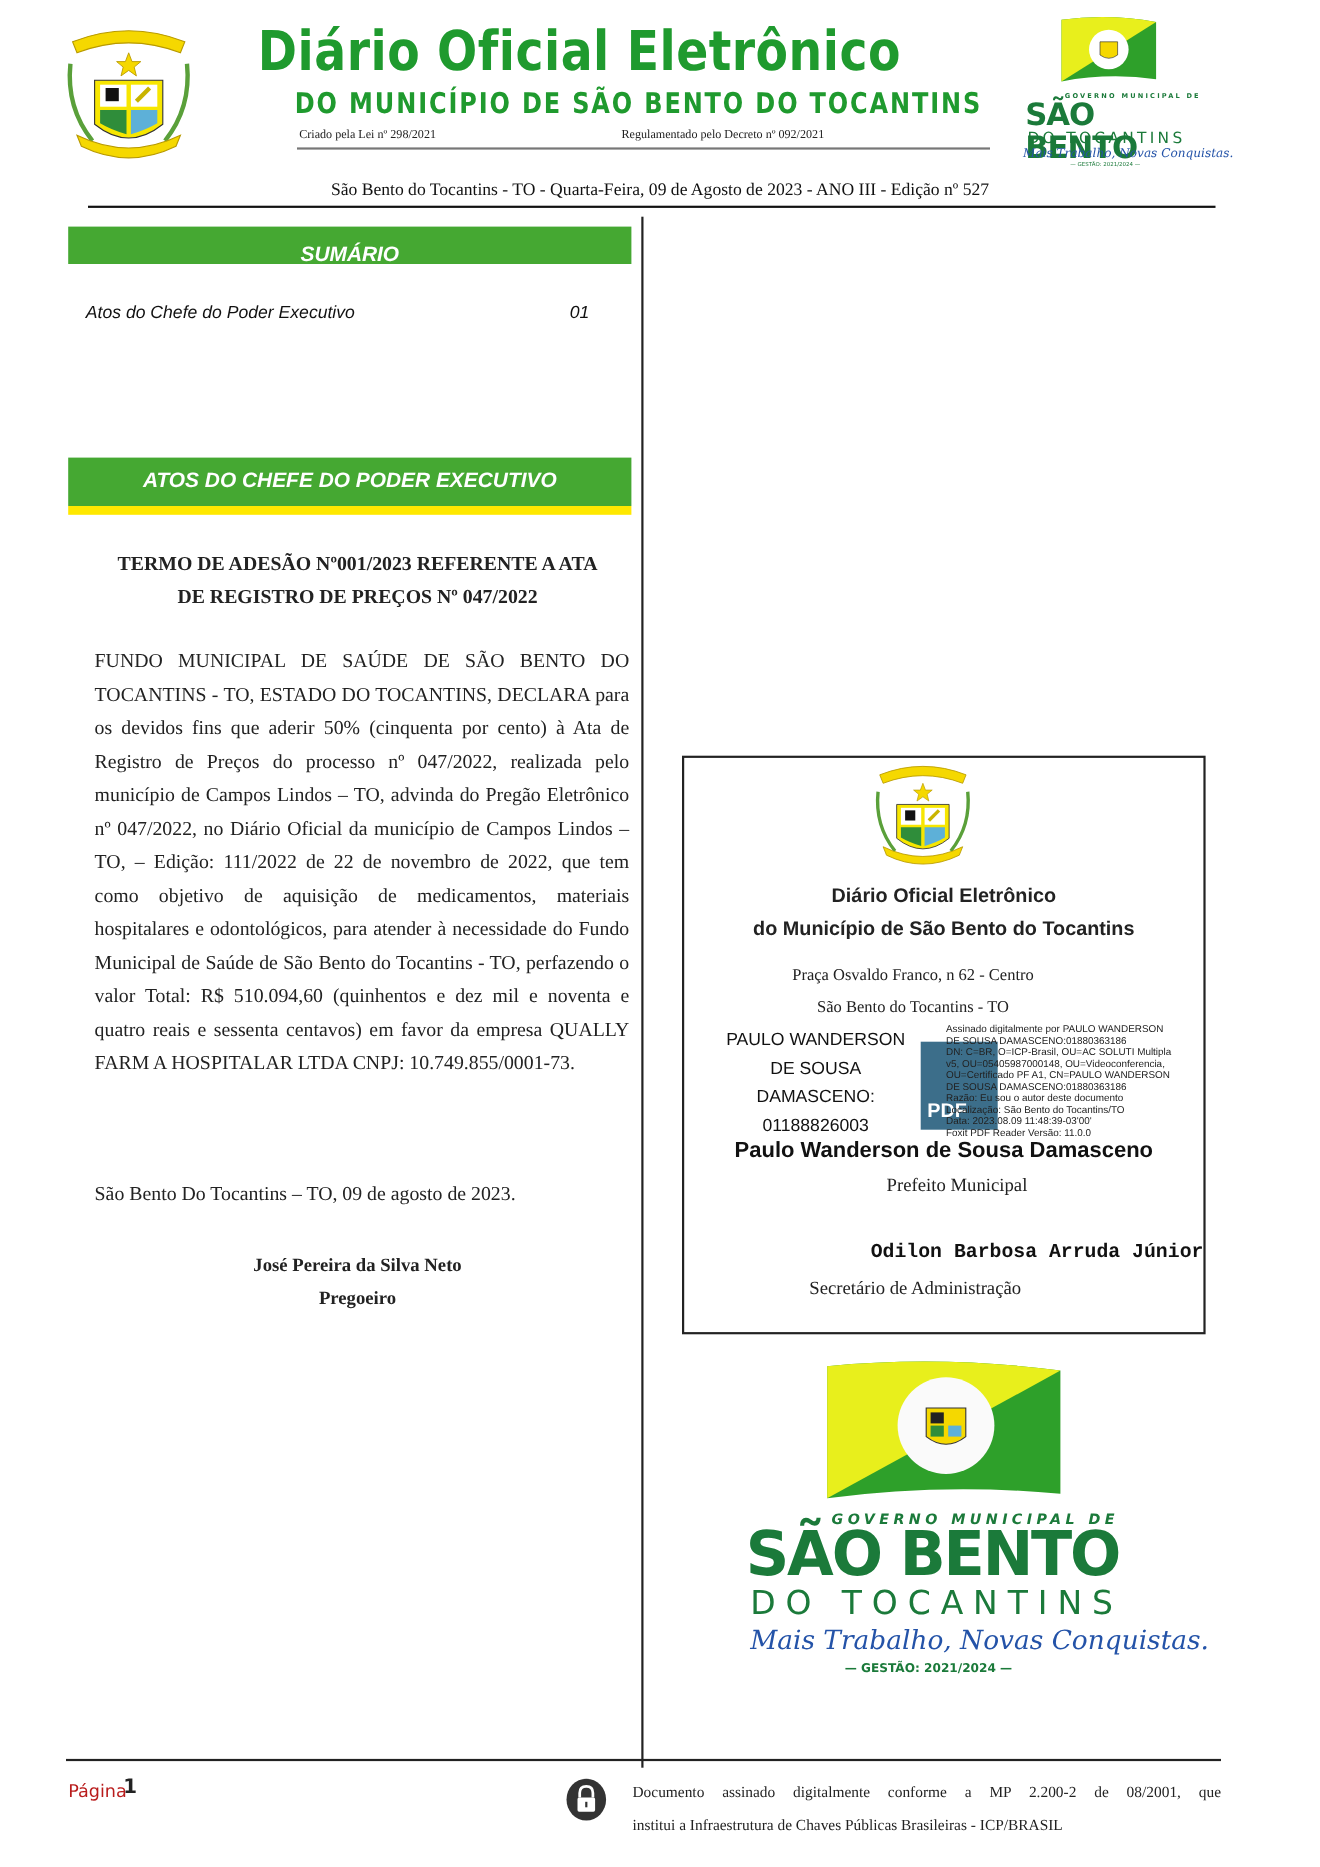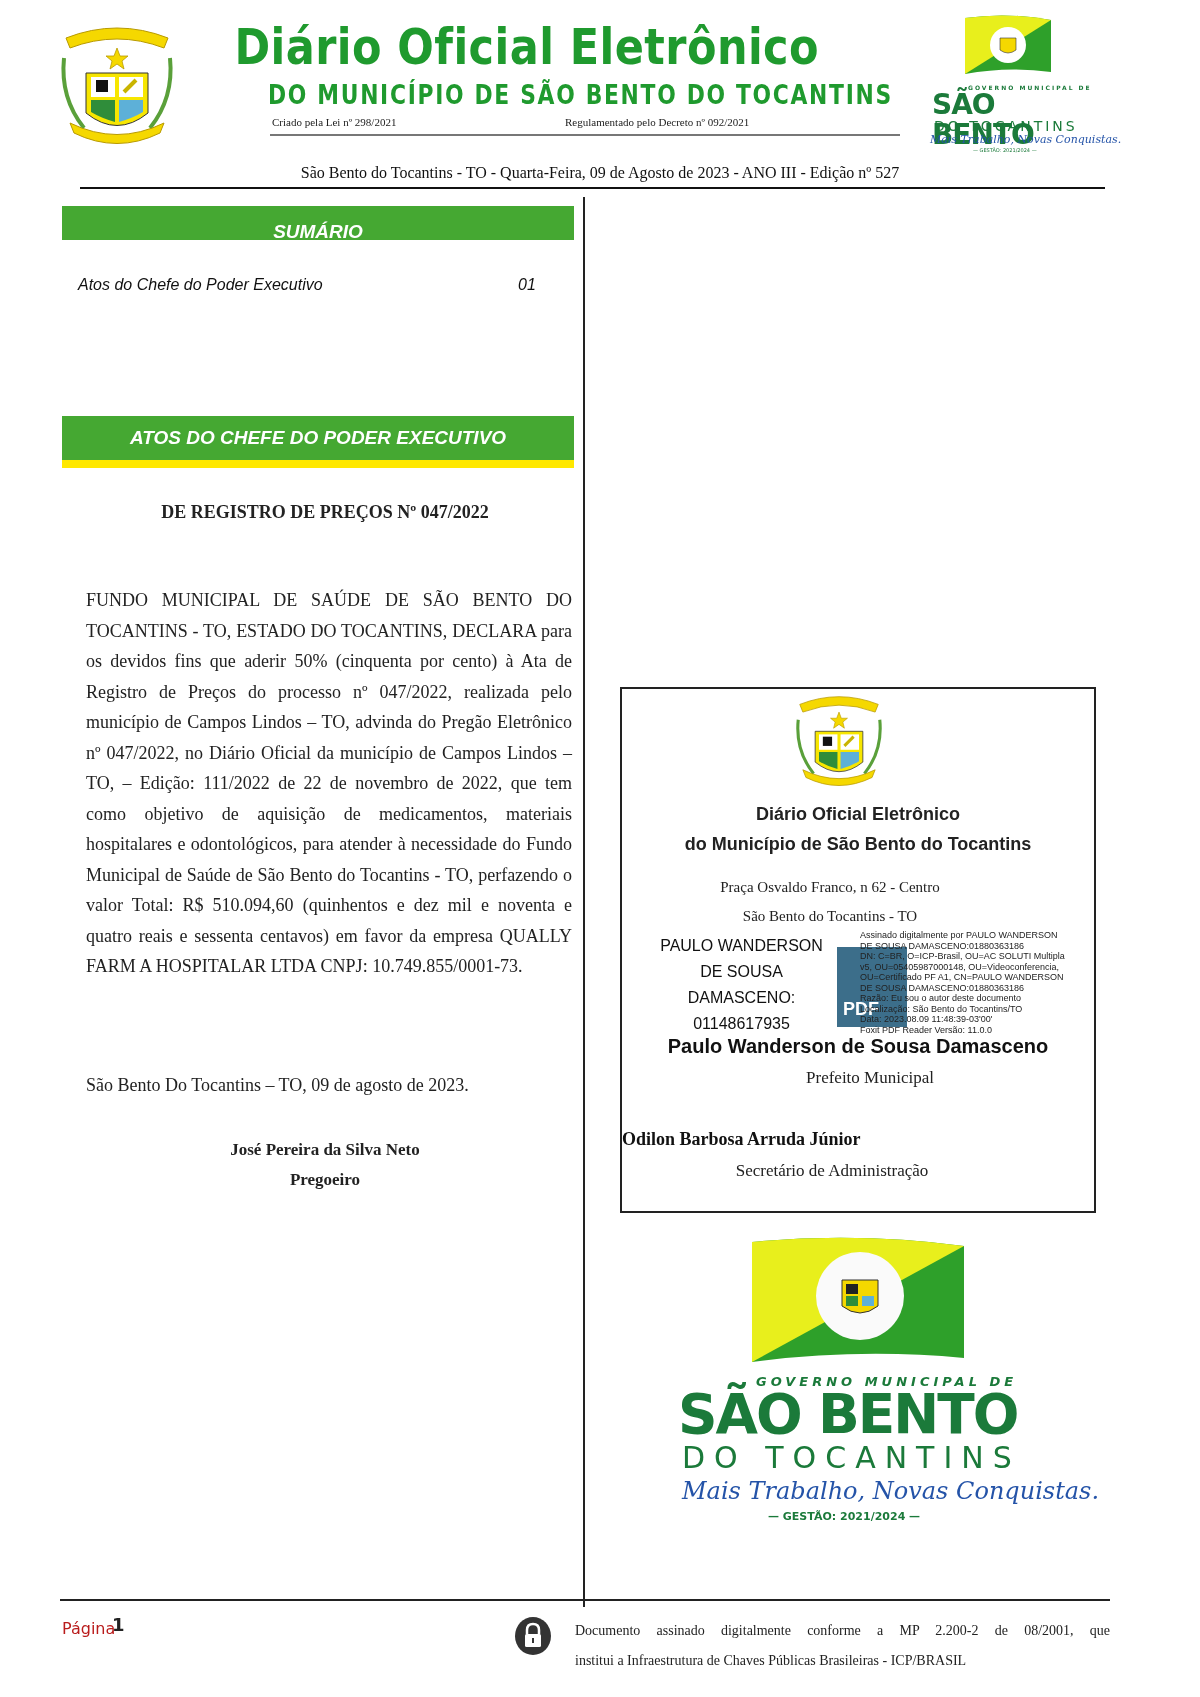--- a/index.html
+++ b/index.html
@@ -73,21 +73,21 @@
   .sig-addr { position: absolute; left: 0; width: 416px; text-align: center; font-size: 15px; color: #222; }
   .sig-addr1 { top: 190px; }
   .sig-addr2 { top: 219px; }
 
   .dsig-name { position: absolute; left: 2px; top: 244px; width: 235px; text-align: center; font-family: "Liberation Sans", sans-serif; font-size: 16px; line-height: 26px; color: #111; }
   .dsig-stamp { position: absolute; left: 215px; top: 258px; width: 70px; height: 80px; background: #0c4a6e; opacity: 0.8; }
   .dsig-stamp-letters { position: absolute; left: 6px; top: 52px; font-family: "Liberation Sans", sans-serif; font-weight: bold; font-size: 18px; color: #fff; }
   .dsig-details { position: absolute; left: 238px; top: 241px; width: 236px; font-family: "Liberation Sans", sans-serif; font-size: 9px; line-height: 10.5px; color: #222; }
   .sig-mayor-name { position: absolute; left: 0; top: 346px; width: 472px; text-align: center; font-family: "Liberation Sans", sans-serif; font-weight: bold; font-size: 20px; color: #111; }
   .sig-mayor-role { position: absolute; left: 0; top: 379px; width: 472px; text-align: center; font-size: 17px; color: #222; margin-left: 12px; }
-  .sig-sec-name { position: absolute; left: 0; top: 440px; width: 472px; text-align: left; font-family: Liberation Serif, serif; font-weight: bold; font-size: 18px; color: #111; }
+  .sig-sec-name { position: absolute; left: 0; top: 440px; width: 472px; text-align: right; font-family: Liberation Mono, monospace; font-weight: bold; font-size: 18px; color: #111; }
   .sig-sec-role { position: absolute; left: 0; top: 472px; width: 420px; text-align: center; font-size: 17px; color: #222; }
 
   
   .gov-logo-big { position: absolute; left: 668px; top: 1232px; width: 400px; height: 320px; }
   .gov-flag-big { position: absolute; left: 80px; top: 4px; width: 220px; height: 128px; }
   .gov-big-line1 { position: absolute; left: 88px; top: 142px; font-family: "DejaVu Sans", sans-serif; font-style: italic; font-weight: bold; font-size: 13px; letter-spacing: 4px; color: #1b7a3a; }
   .gov-big-line2 { position: absolute; left: 10px; top: 152px; font-family: "DejaVu Sans", sans-serif; font-weight: bold; font-size: 56px; letter-spacing: -2px; color: #1b7a3a; line-height: 60px; transform: scaleX(0.98); transform-origin: left top; }
   .gov-big-line3 { position: absolute; left: 14px; top: 210px; font-family: "DejaVu Sans", sans-serif; font-size: 30px; letter-spacing: 9px; color: #1b7a3a; line-height: 32px; }
   .gov-big-line4 { position: absolute; left: 14px; top: 244px; font-family: "DejaVu Serif", serif; font-style: italic; font-size: 24px; color: #2453a8; white-space: nowrap; line-height: 30px; }
   .gov-big-line5 { position: absolute; left: 100px; top: 278px; font-family: "DejaVu Sans", sans-serif; font-weight: bold; font-size: 11px; color: #1b7a3a; }
@@ -151,20 +151,21 @@
 
 <div class="toc-row">
   <span class="toc-label">Atos do Chefe do Poder Executivo</span>
   <span class="toc-page">01</span>
 </div>
 
 <div class="band band-atos">ATOS DO CHEFE DO PODER EXECUTIVO</div>
 <div class="band-atos-yellow"></div>
 
 <div class="doc-title">
+  <div>TERMO DE ADESÃO Nº001/2023 REFERENTE A ATA</div>
   <div>DE REGISTRO DE PREÇOS Nº 047/2022</div>
 </div>
 
 <div class="doc-body">FUNDO MUNICIPAL DE SAÚDE DE SÃO BENTO DO TOCANTINS - TO, ESTADO DO TOCANTINS, DECLARA para os devidos fins que aderir 50% (cinquenta por cento) à Ata de Registro de Preços do processo nº 047/2022, realizada pelo município de Campos Lindos – TO, advinda do Pregão Eletrônico nº 047/2022, no Diário Oficial da município de Campos Lindos – TO, – Edição: 111/2022 de 22 de novembro de 2022, que tem como objetivo de aquisição de medicamentos, materiais hospitalares e odontológicos, para atender à necessidade do Fundo Municipal de Saúde de São Bento do Tocantins - TO, perfazendo o valor Total: R$ 510.094,60 (quinhentos e dez  mil e noventa e quatro reais e sessenta centavos) em favor da empresa QUALLY FARM A HOSPITALAR LTDA CNPJ: 10.749.855/0001-73.</div>
 
 <div class="doc-place">São Bento Do Tocantins – TO, 09 de agosto de 2023.</div>
 
 <div class="doc-signer">
   <div>José Pereira da Silva Neto</div>
   <div>Pregoeiro</div>
@@ -192,21 +193,21 @@
   <div class="sig-addr sig-addr1">Praça Osvaldo Franco, n 62 - Centro</div>
   <div class="sig-addr sig-addr2">São Bento do Tocantins - TO</div>
 
   <div class="dsig-stamp">
     <span class="dsig-stamp-letters">PDF</span>
   </div>
   <div class="dsig-name">
     <div>PAULO WANDERSON</div>
     <div>DE SOUSA</div>
     <div>DAMASCENO:</div>
-    <div>01148617935</div>
+    <div>01188826003</div>
   </div>
   <div class="dsig-details">
     <div>Assinado digitalmente por PAULO WANDERSON</div>
     <div>DE SOUSA DAMASCENO:01880363186</div>
     <div>DN: C=BR, O=ICP-Brasil, OU=AC SOLUTI Multipla</div>
     <div>v5, OU=05405987000148, OU=Videoconferencia,</div>
     <div>OU=Certificado PF A1, CN=PAULO WANDERSON</div>
     <div>DE SOUSA DAMASCENO:01880363186</div>
     <div>Razão: Eu sou o autor deste documento</div>
     <div>Localização: São Bento do Tocantins/TO</div>

